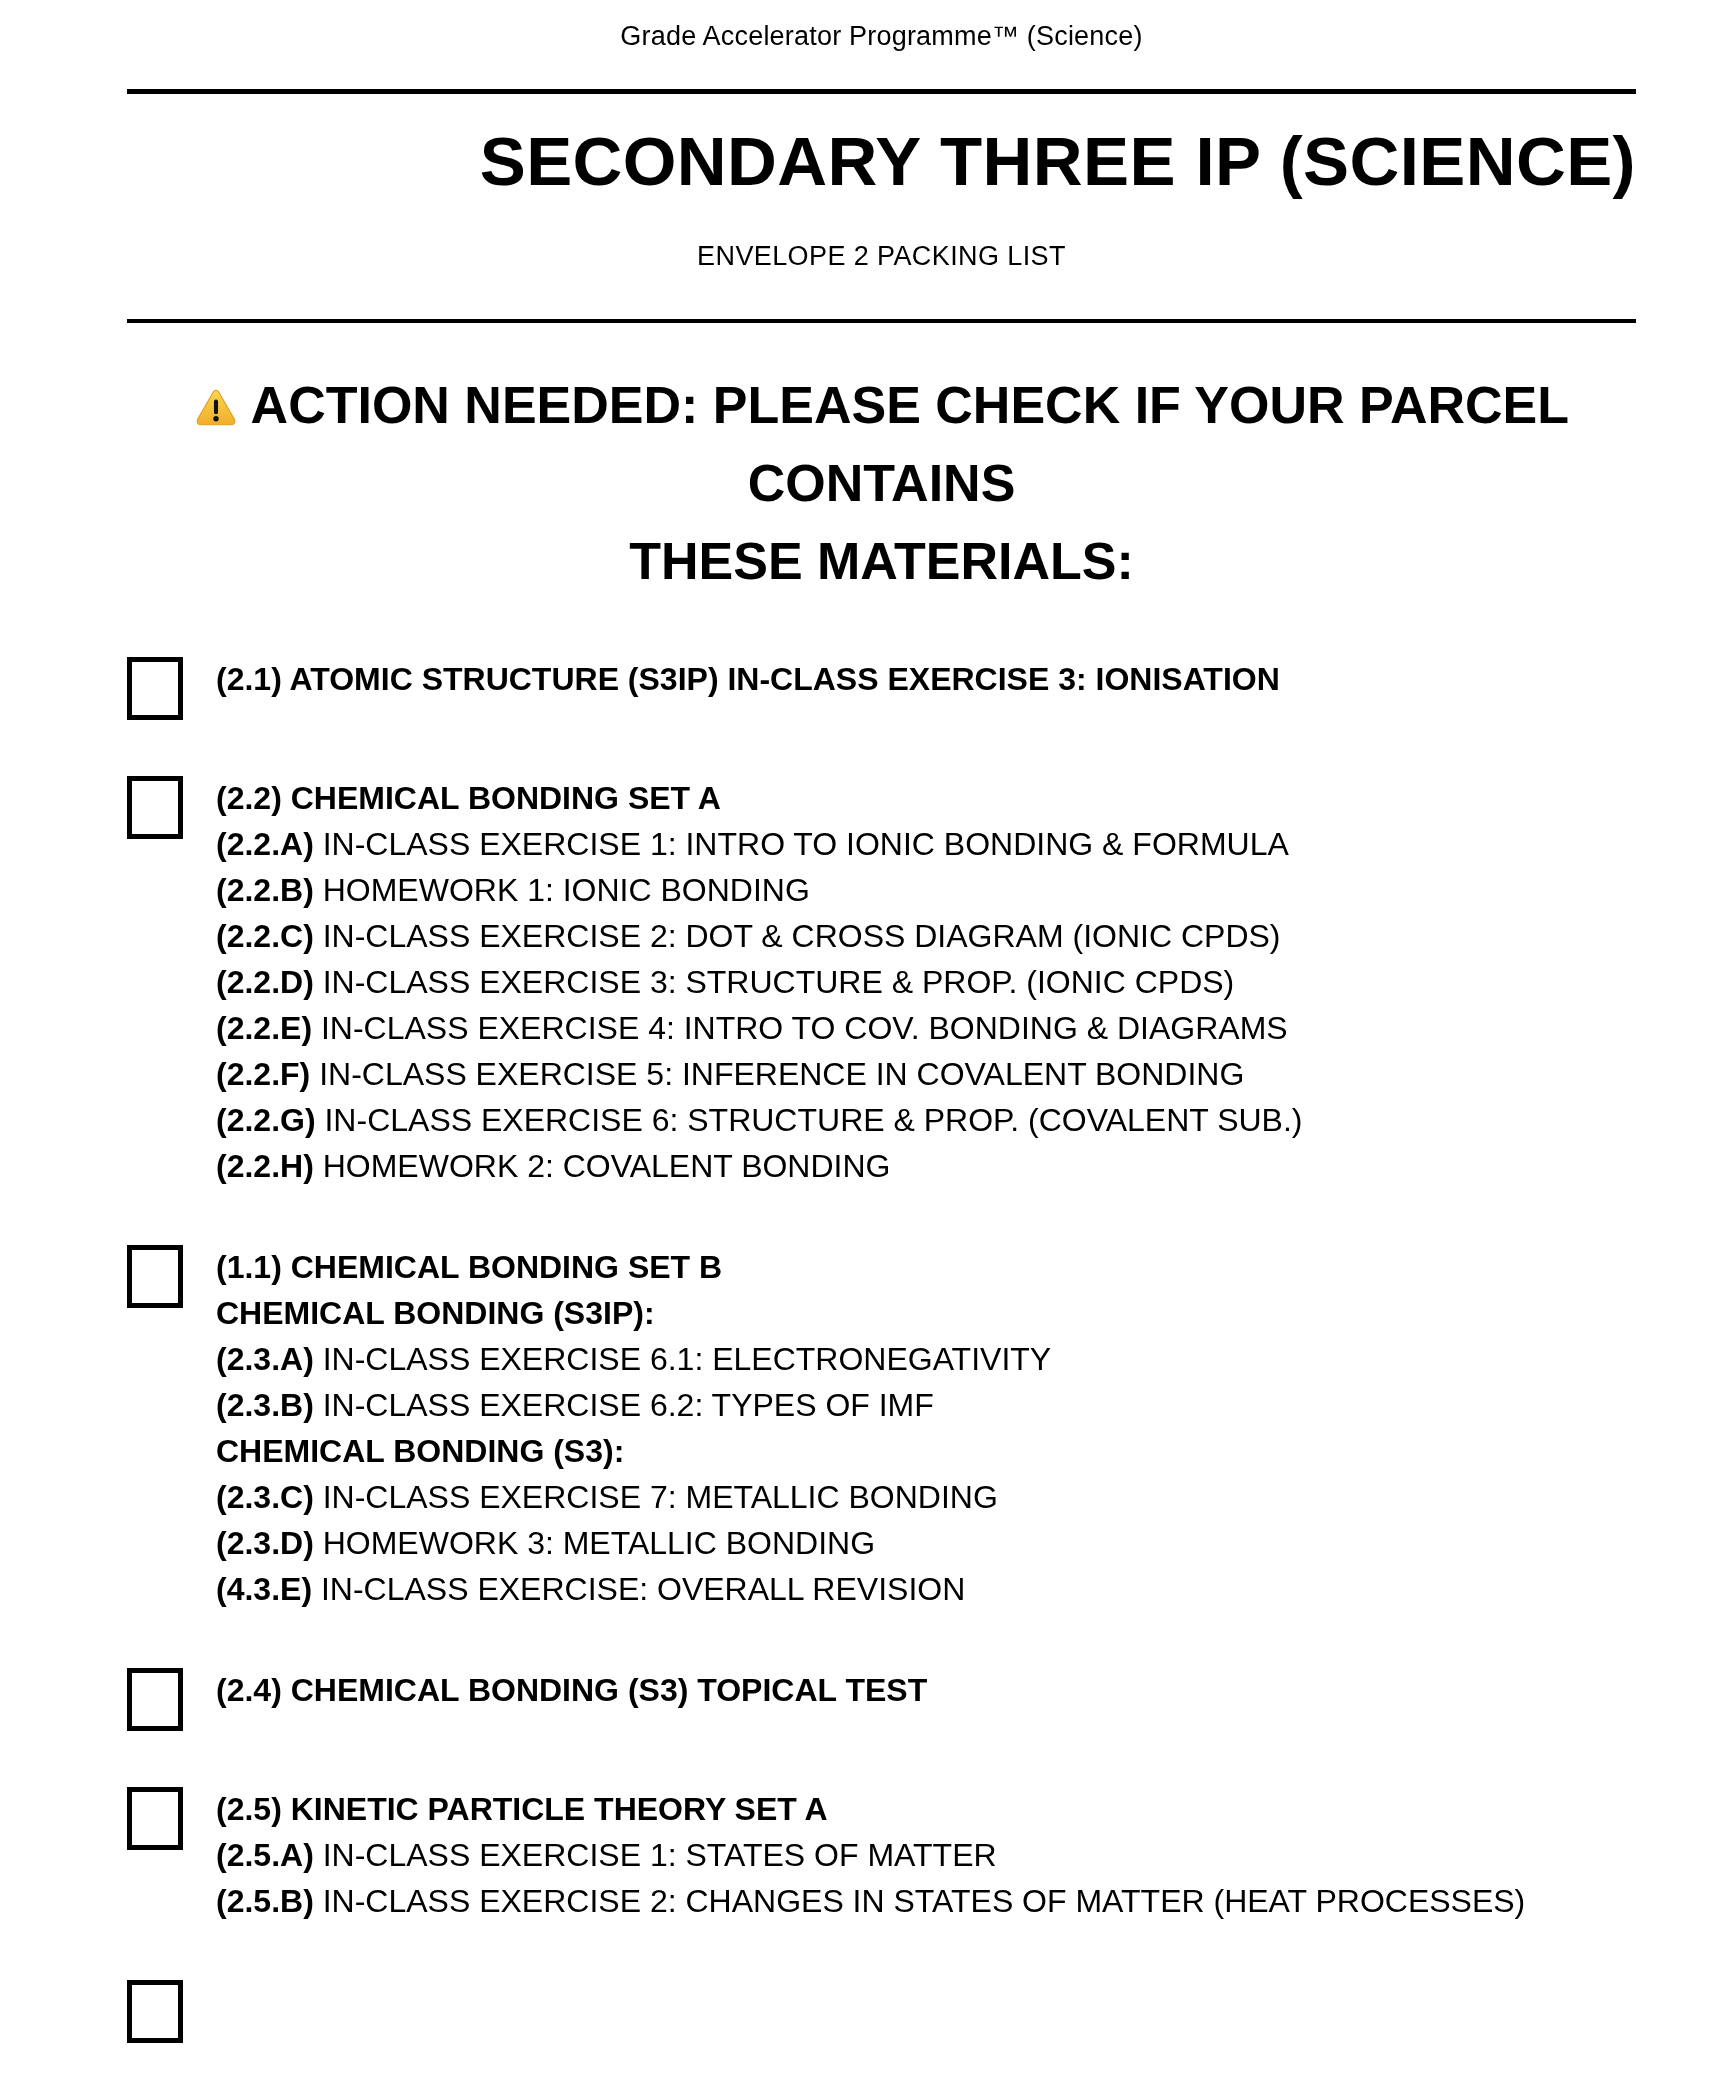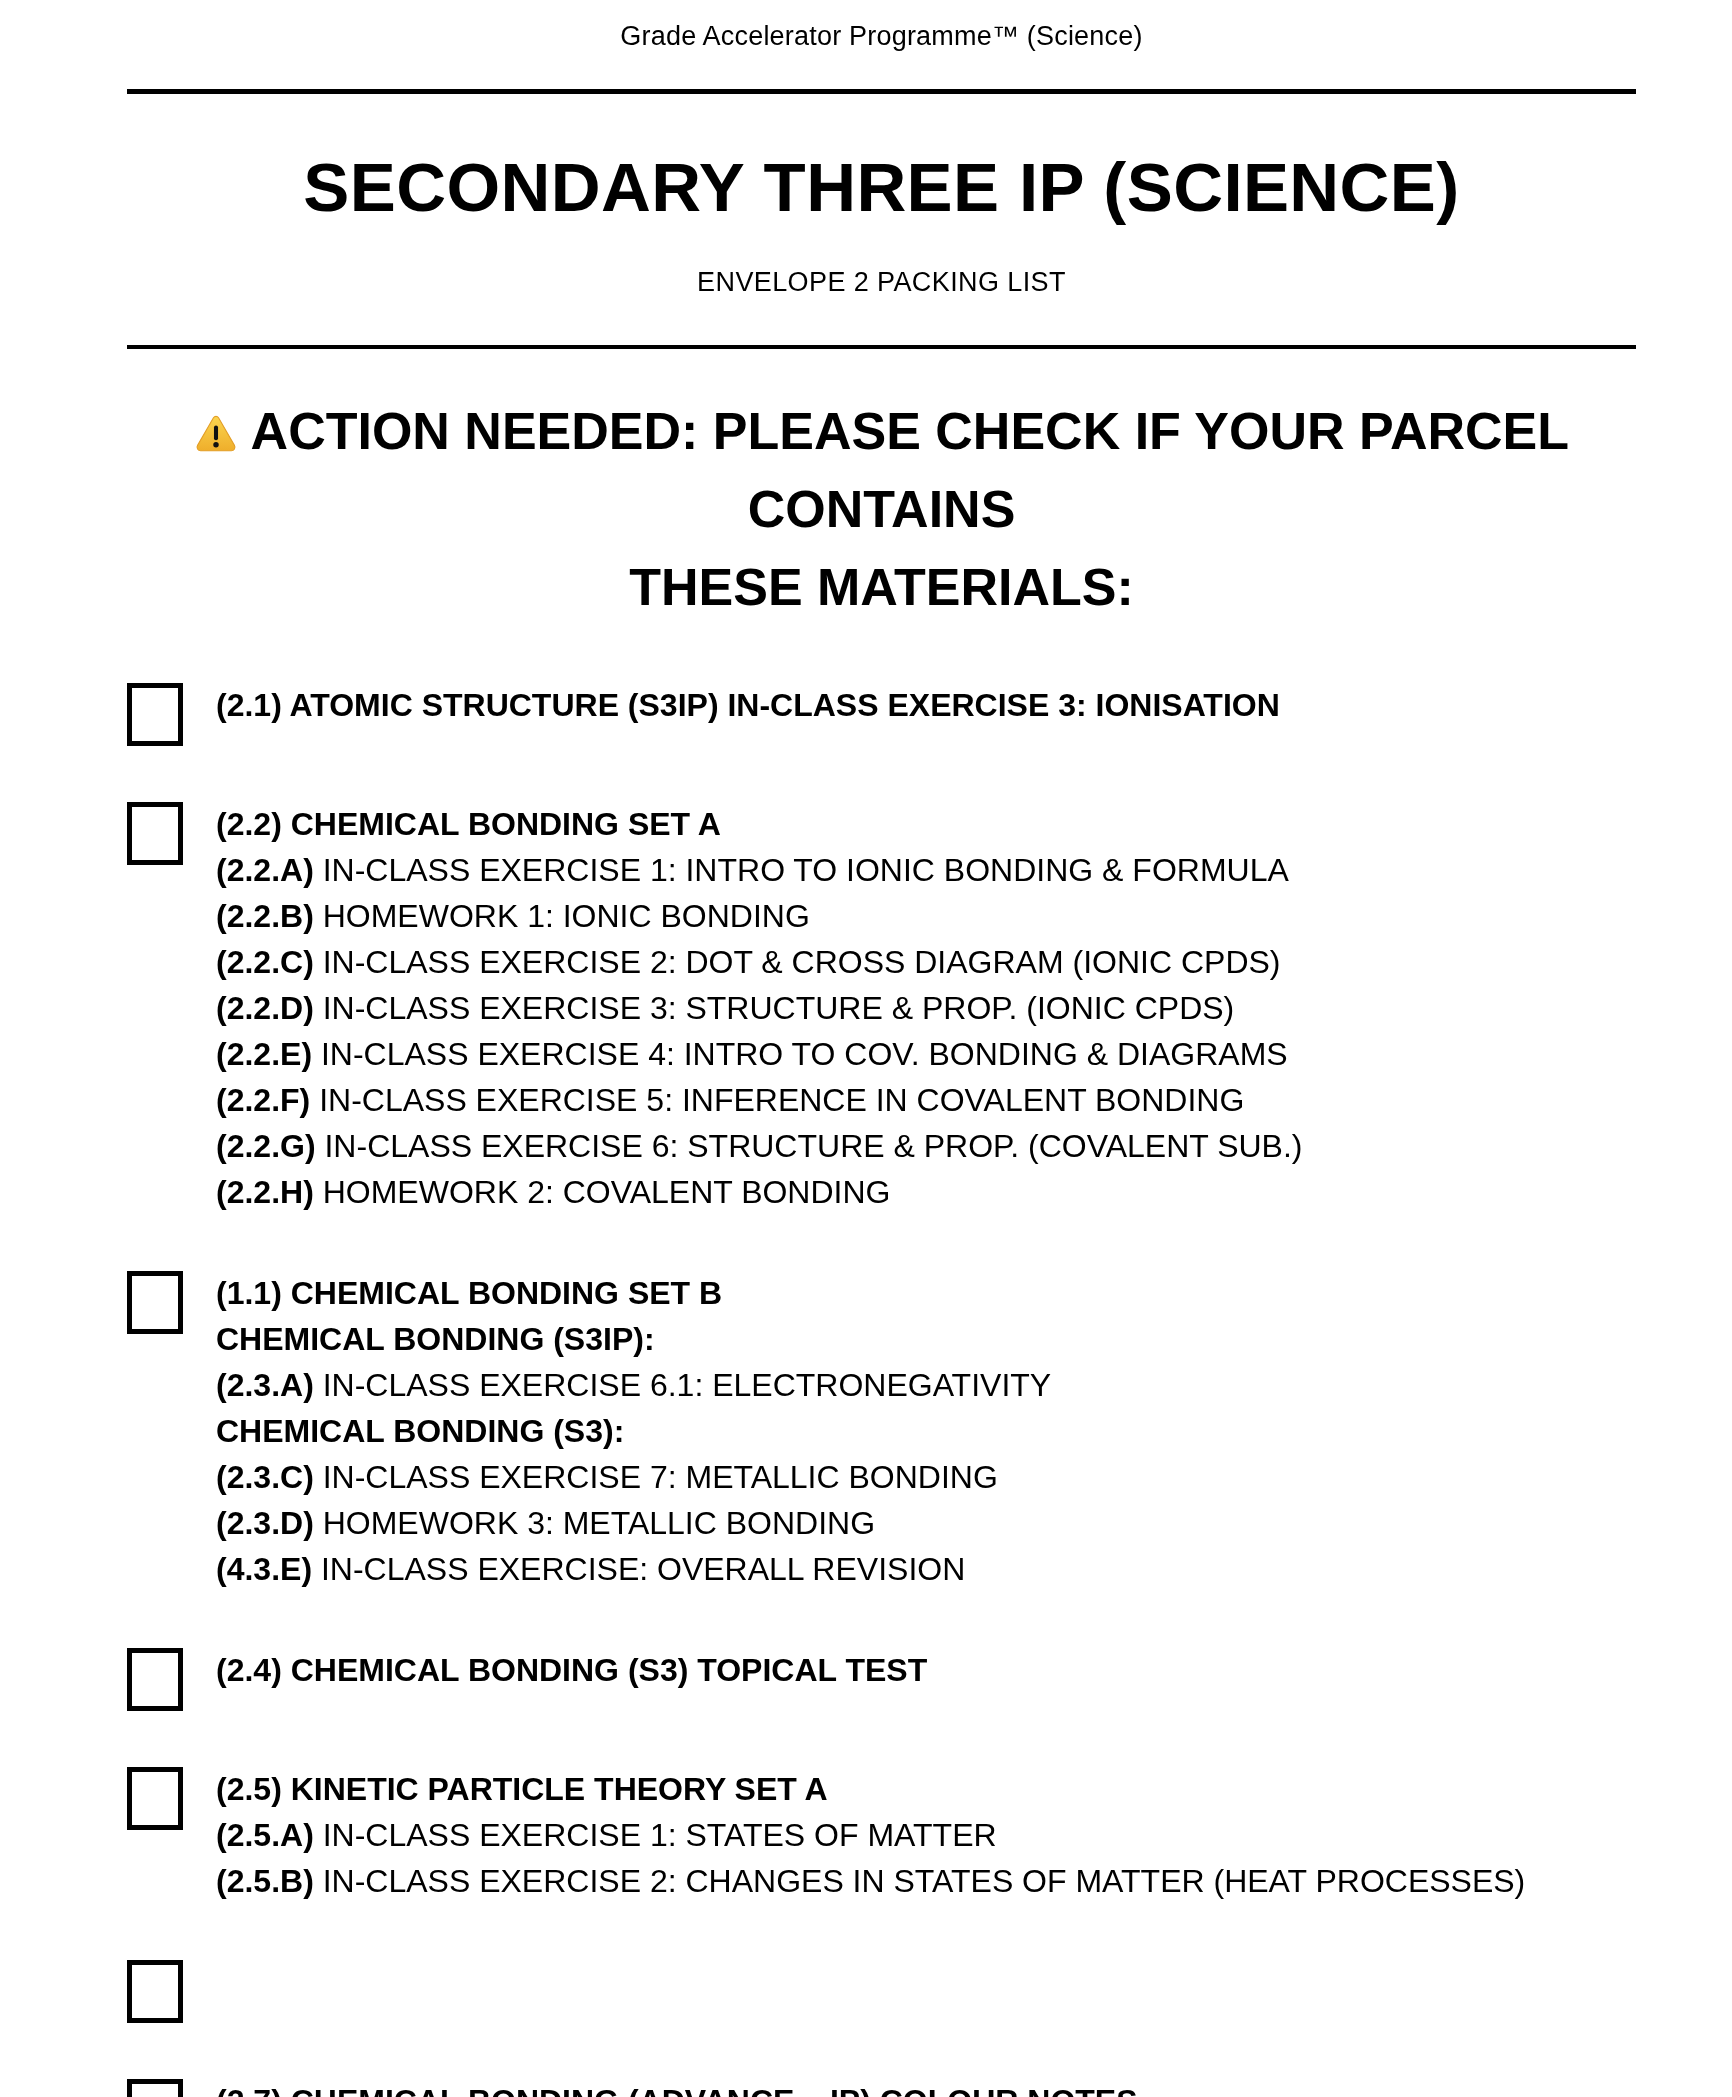--- a/index.html
+++ b/index.html
@@ -29,22 +29,22 @@
     letter-spacing: 0.2px;
   }
   .rule {
     height: 4.2px;
     background: #000000;
     border: none;
   }
   .rule-1 { margin-top: 37px; }
   .rule-2 { margin-top: 45px; }
   .doc-title {
-    margin-top: 53px;
-    text-align: center;
+    margin-top: 27px;
+    text-align: right;
     font-size: 69px;
     font-weight: 700;
     line-height: 1.2;
     letter-spacing: 0.4px;
   }
   .doc-subtitle {
     margin-top: 37px;
     text-align: center;
     font-size: 27px;
     font-weight: 400;
@@ -157,20 +157,21 @@
     </div>
 
     <div class="block">
       <div class="box-col">
         <div class="checkbox"></div>
       </div>
       <div class="lines">
         <div class="line"><span class="b">(1.1) CHEMICAL BONDING SET B</span><span class="r"></span></div>
         <div class="line"><span class="b">CHEMICAL BONDING (S3IP):</span><span class="r"></span></div>
         <div class="line"><span class="b">(2.3.A)</span><span class="r"> IN-CLASS EXERCISE 6.1: ELECTRONEGATIVITY</span></div>
+        <div class="line"><span class="b">(2.3.B)</span><span class="r"> IN-CLASS EXERCISE 6.2: TYPES OF IMF</span></div>
         <div class="line"><span class="b">CHEMICAL BONDING (S3):</span><span class="r"></span></div>
         <div class="line"><span class="b">(2.3.C)</span><span class="r"> IN-CLASS EXERCISE 7: METALLIC BONDING</span></div>
         <div class="line"><span class="b">(2.3.D)</span><span class="r"> HOMEWORK 3: METALLIC BONDING</span></div>
         <div class="line"><span class="b">(4.3.E)</span><span class="r"> IN-CLASS EXERCISE: OVERALL REVISION</span></div>
       </div>
     </div>
 
     <div class="block">
       <div class="box-col">
         <div class="checkbox"></div>

